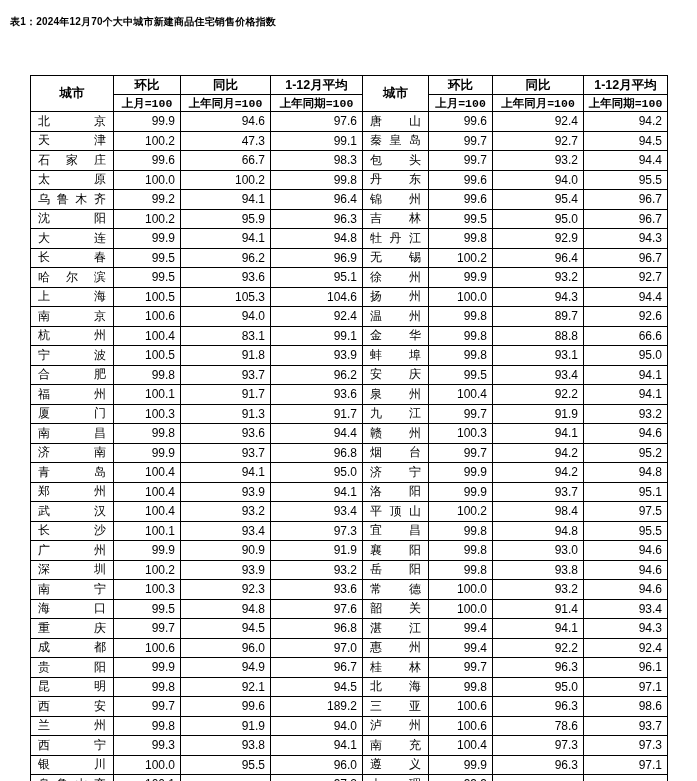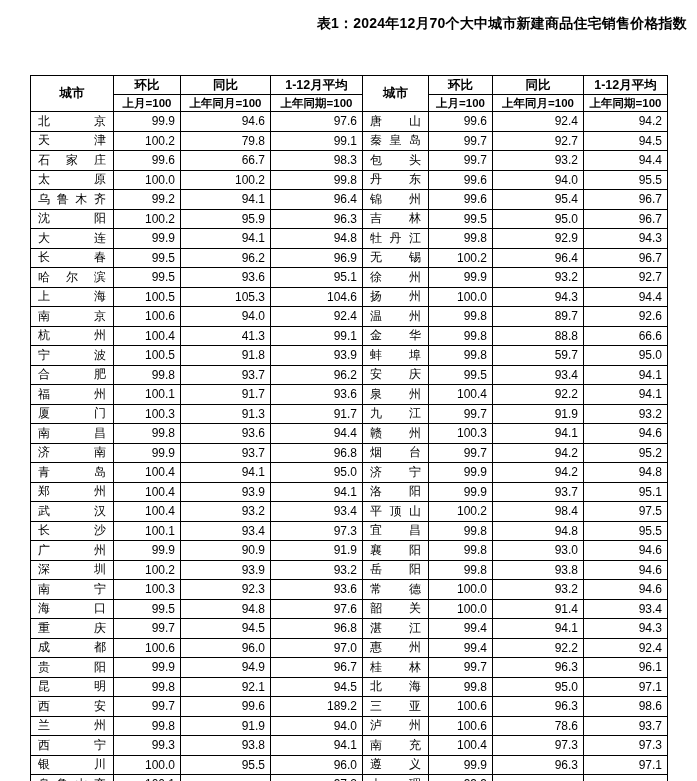--- a/index.html
+++ b/index.html
@@ -14,23 +14,23 @@
     overflow: hidden;
     font-family: "Liberation Sans", sans-serif;
     color: #000;
   }
   .page {
     position: absolute;
     inset: 0;
   }
   .title {
     margin: 15px 10px 0 10px;
-    font-size: 14px;
+    font-size: 10px;
     font-weight: bold;
-    text-align: right;
+    text-align: left;
     color: #000;
     letter-spacing: 0.2px;
   }
   table.price-table {
     position: absolute;
     left: 30px;
     top: 75px;
     width: 637px;
     border-collapse: collapse;
     table-layout: fixed;
@@ -43,21 +43,21 @@
     color: #000;
     white-space: nowrap;
     overflow: hidden;
     vertical-align: middle;
   }
   .price-table thead th {
     text-align: center;
     font-weight: bold;
   }
   .price-table thead tr.h1 th { height: 18px; font-size: 12.5px; }
-  .price-table thead tr.h2 th { height: 16px; font-size: 11.5px; }
+  .price-table thead tr.h2 th { height: 16px; font-size: 11.5px; font-family: Liberation Mono, monospace; }
   .price-table tbody td { height: 18.5px; }
   td.num {
     text-align: right;
     padding-right: 5px;
   }
   td.city {
     padding: 0 7px;
     text-align: center;
   }
   td.city .jc {
@@ -124,21 +124,21 @@
           <td class="num">94.6</td>
           <td class="num">97.6</td>
           <td class="city"><span class="jc">唐山</span></td>
           <td class="num">99.6</td>
           <td class="num">92.4</td>
           <td class="num">94.2</td>
         </tr>
         <tr>
           <td class="city"><span class="jc">天津</span></td>
           <td class="num">100.2</td>
-          <td class="num">79.8</td>
+          <td class="num">47.3</td>
           <td class="num">99.1</td>
           <td class="city"><span class="jc">秦皇岛</span></td>
           <td class="num">99.7</td>
           <td class="num">92.7</td>
           <td class="num">94.5</td>
         </tr>
         <tr>
           <td class="city"><span class="jc">石家庄</span></td>
           <td class="num">99.6</td>
           <td class="num">66.7</td>
@@ -224,35 +224,35 @@
           <td class="num">94.0</td>
           <td class="num">92.4</td>
           <td class="city"><span class="jc">温州</span></td>
           <td class="num">99.8</td>
           <td class="num">89.7</td>
           <td class="num">92.6</td>
         </tr>
         <tr>
           <td class="city"><span class="jc">杭州</span></td>
           <td class="num">100.4</td>
-          <td class="num">41.3</td>
+          <td class="num">83.1</td>
           <td class="num">99.1</td>
           <td class="city"><span class="jc">金华</span></td>
           <td class="num">99.8</td>
           <td class="num">88.8</td>
           <td class="num">66.6</td>
         </tr>
         <tr>
           <td class="city"><span class="jc">宁波</span></td>
           <td class="num">100.5</td>
           <td class="num">91.8</td>
           <td class="num">93.9</td>
           <td class="city"><span class="jc">蚌埠</span></td>
           <td class="num">99.8</td>
-          <td class="num">59.7</td>
+          <td class="num">93.1</td>
           <td class="num">95.0</td>
         </tr>
         <tr>
           <td class="city"><span class="jc">合肥</span></td>
           <td class="num">99.8</td>
           <td class="num">93.7</td>
           <td class="num">96.2</td>
           <td class="city"><span class="jc">安庆</span></td>
           <td class="num">99.5</td>
           <td class="num">93.4</td>

